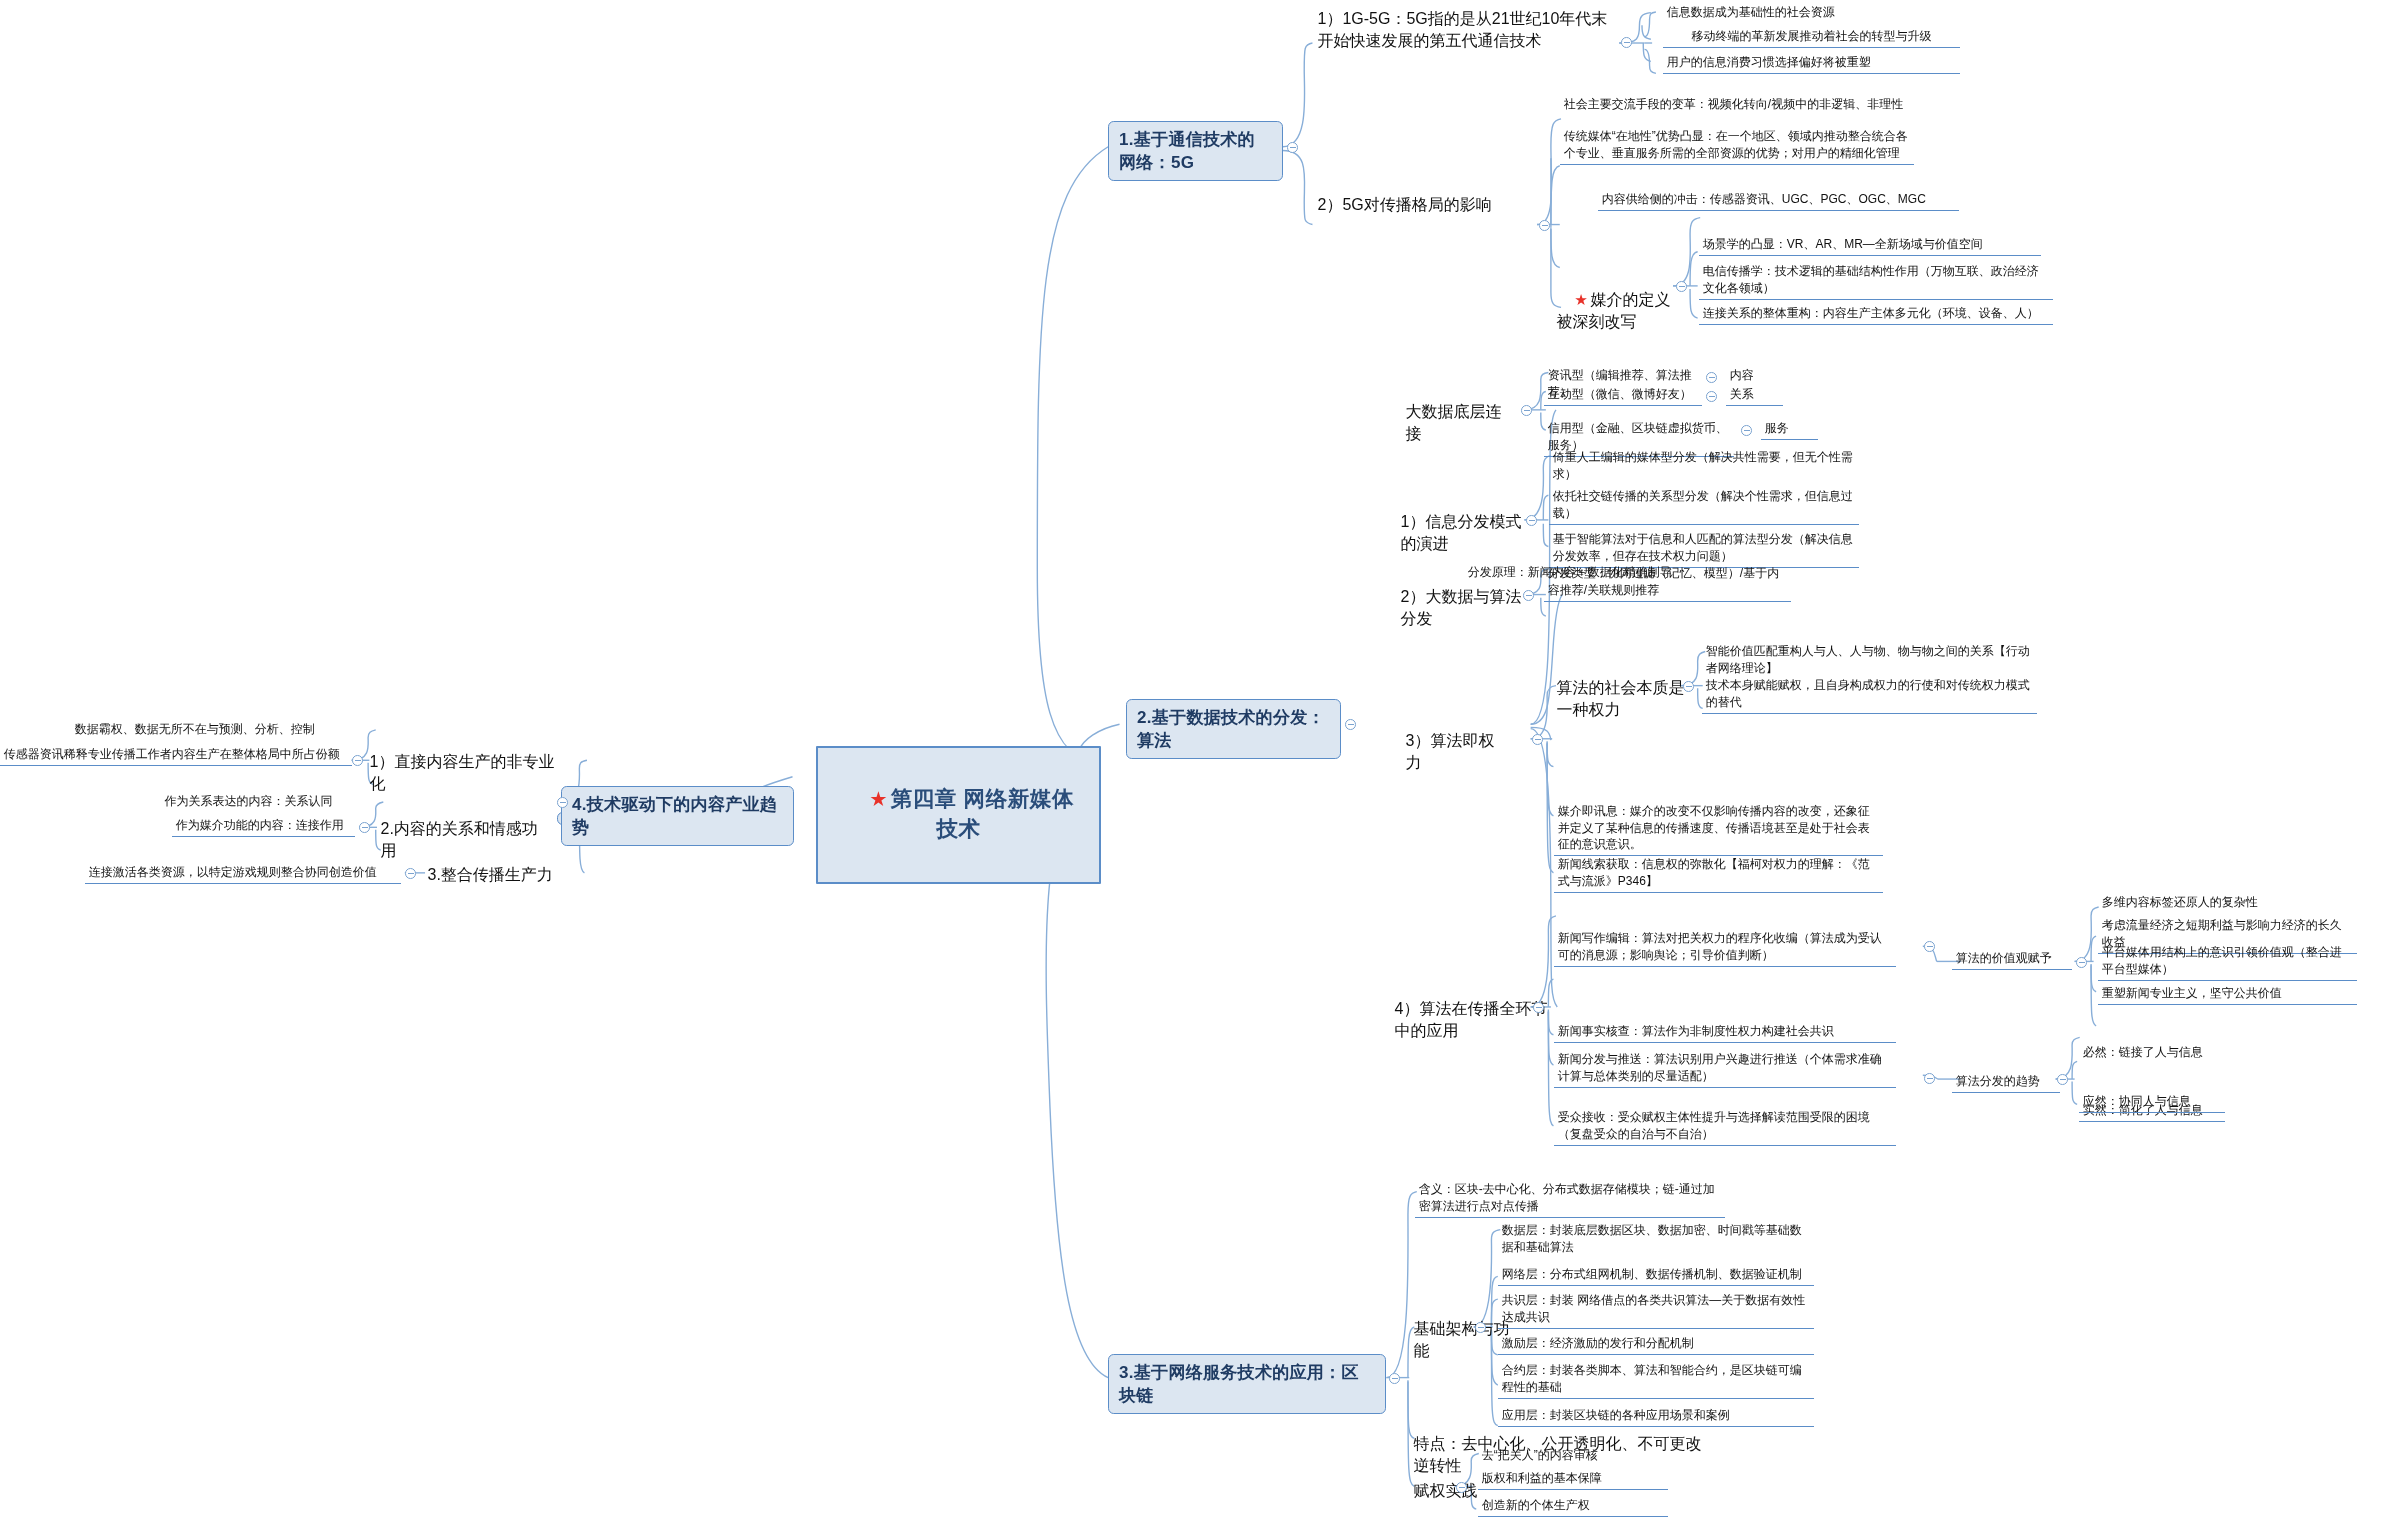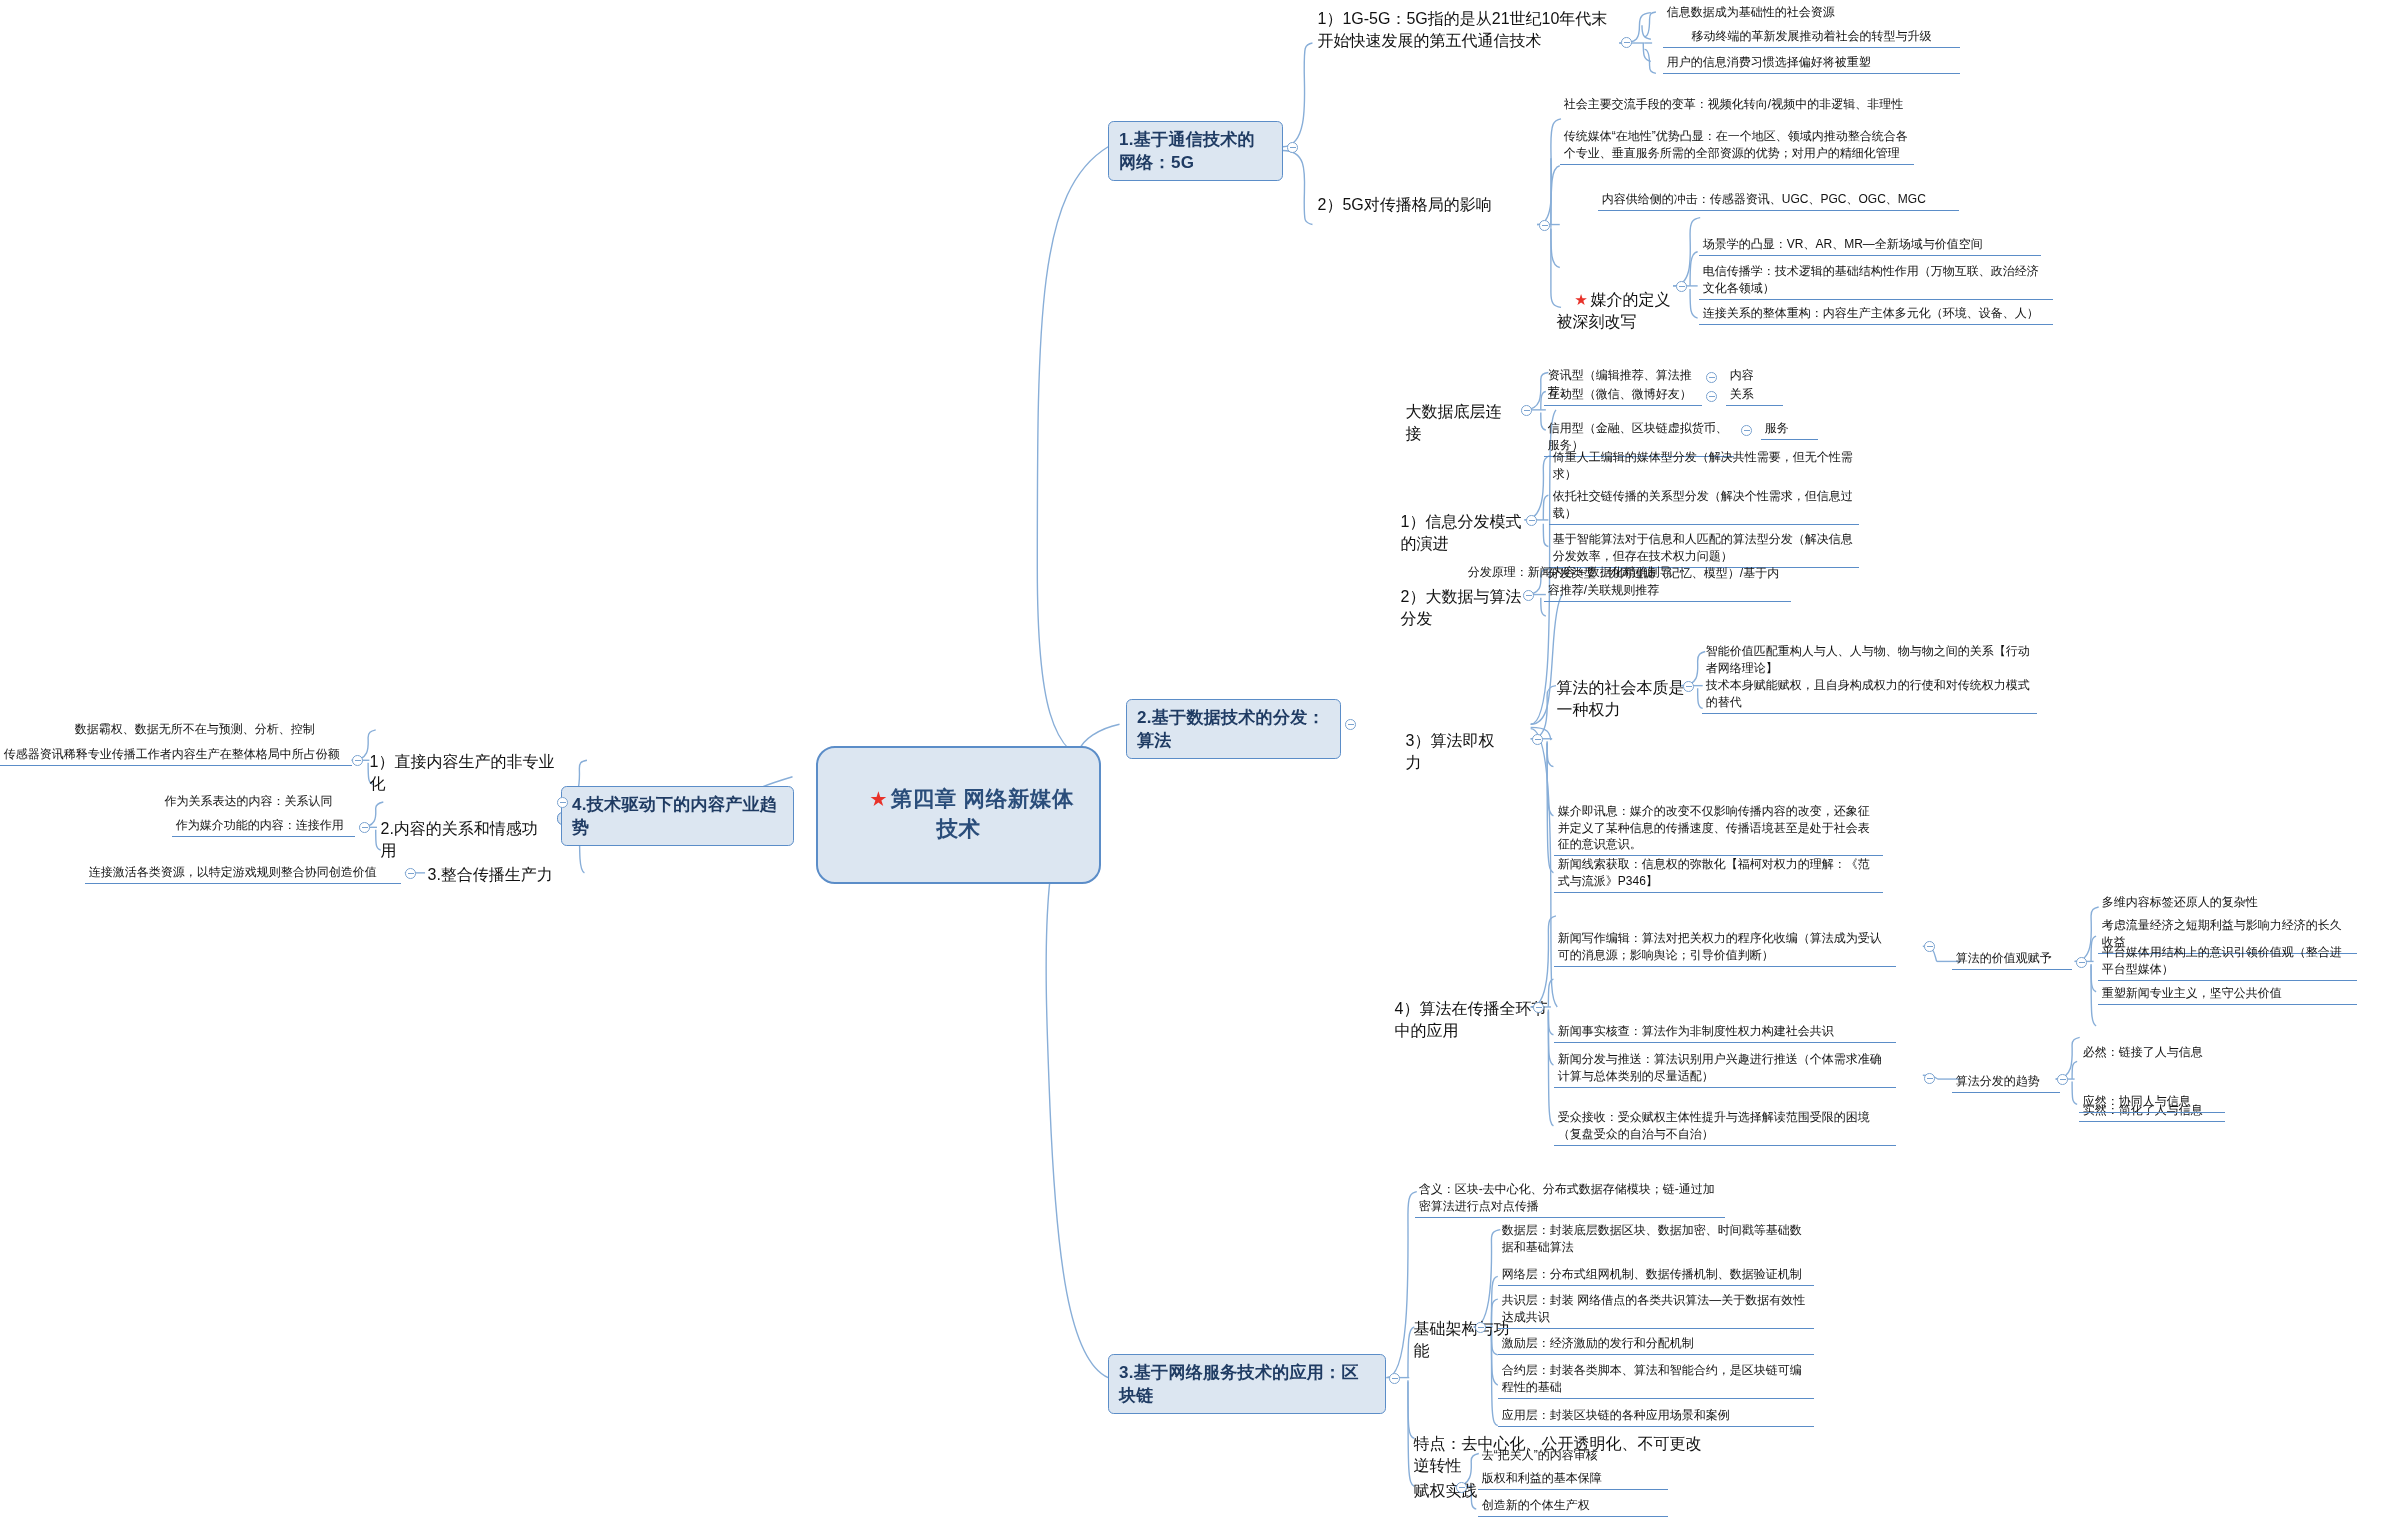--- a/index.html
+++ b/index.html
@@ -40,21 +40,21 @@
     border-radius:5.7px;
     padding:5.7px 10px;
     letter-spacing:0.3px;
   }
   .central{
     font-size:21.5px;
     font-weight:700;
     color:#2a4d7a;
     background:#dce6f1;
     border:2.5px solid #5b8dc8;
-    border-radius:19px;
+    border-radius:1px;
     padding:7.6px 16.4px;
     letter-spacing:0.6px;
   }
   .star{color:#e8322a;font-size:.95em;margin-right:2.5px;}
 
   
   .toggle{
     position:absolute;width:10.8px;height:10.8px;border-radius:50%;
     border:0.9px solid #7ba3d0;background:#ffffff;
     box-sizing:border-box;

